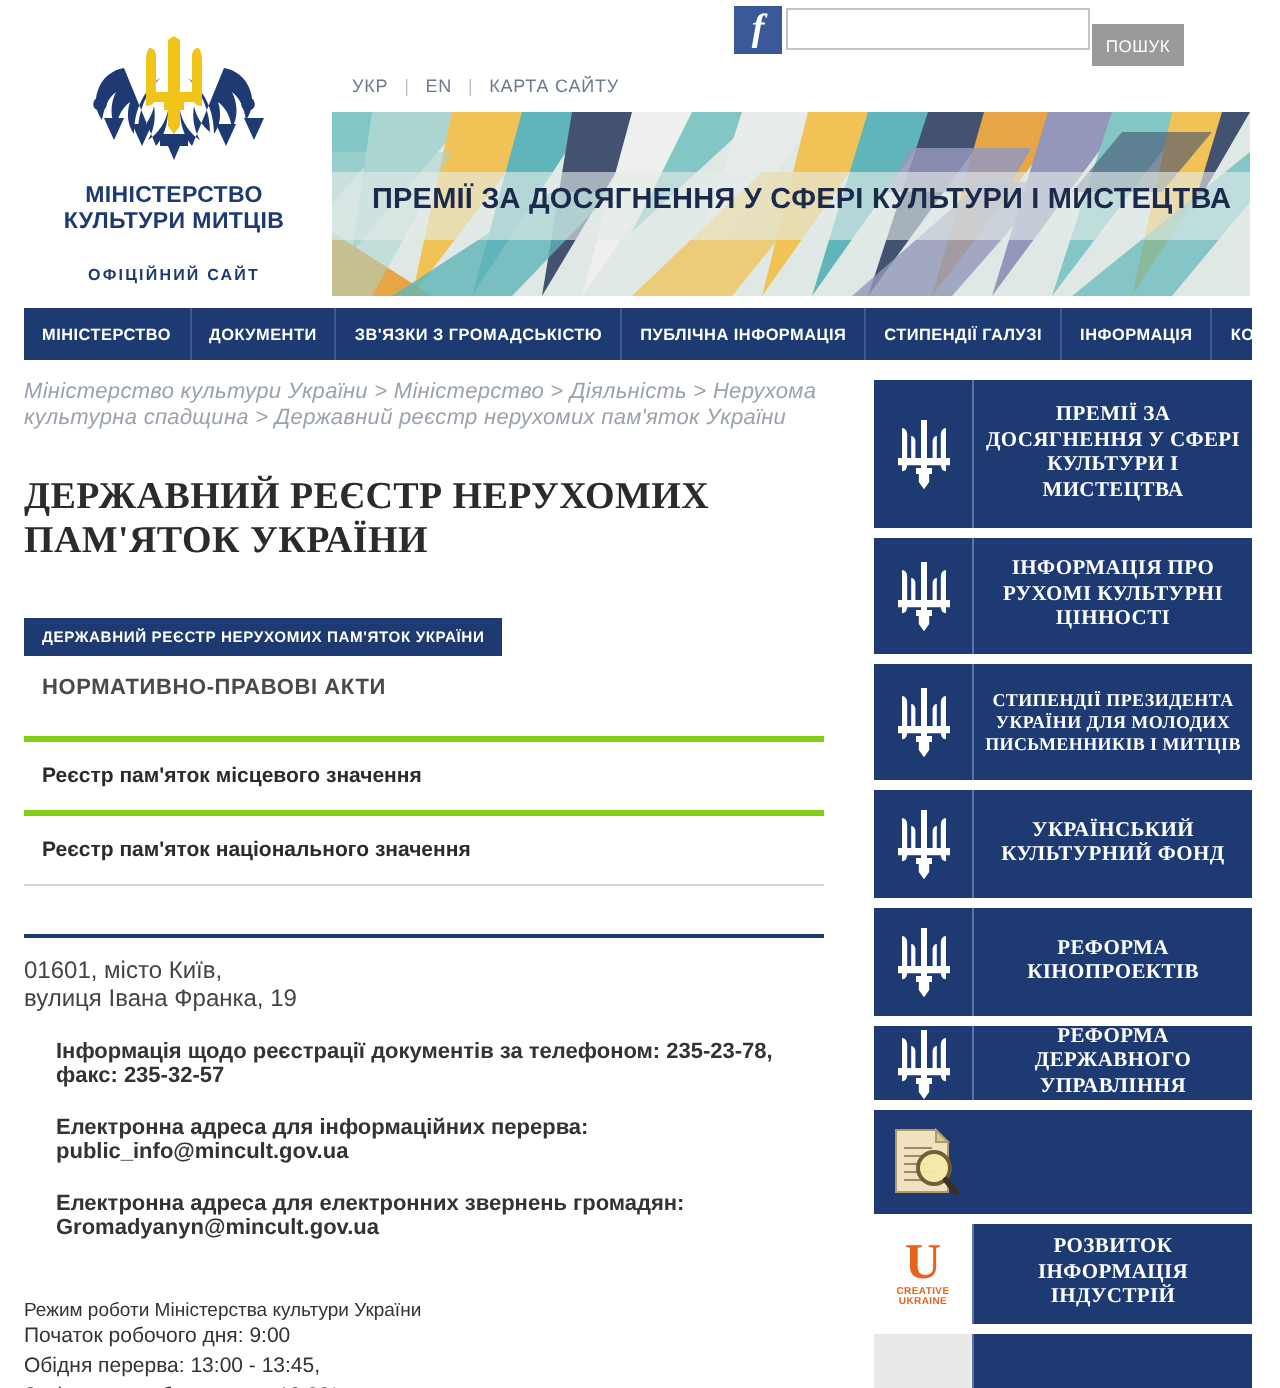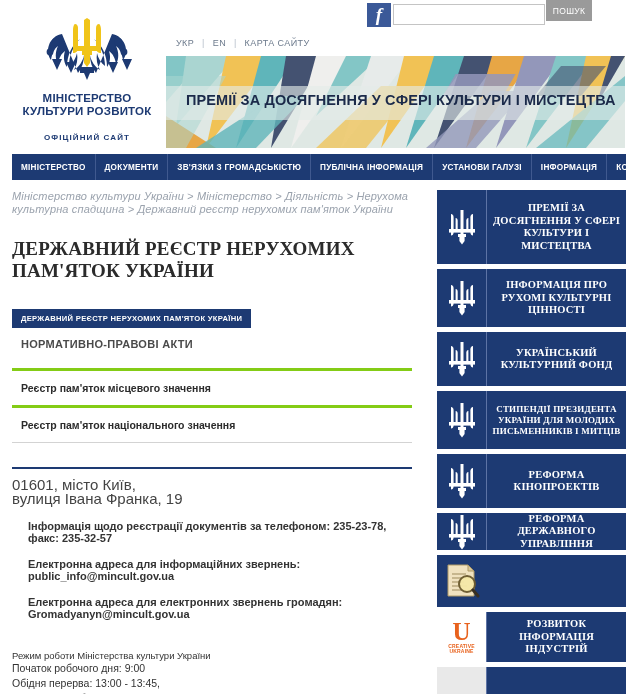--- a/index.html
+++ b/index.html
@@ -23,21 +23,21 @@
     font-size: 19px; font-weight: bold; font-style: italic;
     text-align: center; line-height: 24px;
   }
   .search-input {
     position: absolute; left: 393px; top: 4px; width: 152px; height: 21px;
     border: 1px solid #c4c4c4; background: #ffffff;
     font-family: "Liberation Sans", sans-serif; font-size: 10px;
     padding: 0 4px; color: #333;
   }
   .search-btn {
-    position: absolute; left: 546px; top: 0; width: 46px; height: 21px;
+    position: absolute; left: 546px; top: 12px; width: 46px; height: 21px;
     background: #9a9a9a; color: #ffffff; border: none;
     font-family: "Liberation Sans", sans-serif;
     font-size: 8.5px; letter-spacing: .3px;
     cursor: pointer; text-transform: uppercase;
   }
 
   
   .logo-block { position: absolute; left: 12px; top: 12px; width: 150px; text-align: center; }
   .logo-emblem { width: 110px; height: 78px; margin: 0 auto; display: block; }
   .logo-title {
@@ -104,21 +104,21 @@
   .reg-list { margin-top: 18px; }
   .reg-item {
     border-top: 3px solid #84cc16;
     padding: 11px 0 11px 9px;
     font-size: 10.5px; font-weight: bold; color: #2b2b2b;
     cursor: pointer;
   }
   .reg-list .reg-item:last-child { border-bottom: 1px solid #d3d3d3; }
 
   .info-rule { border-top: 2px solid #1d3a73; margin-top: 24px; }
-  .addr { margin-top: 9px; font-size: 15px; color: #444; line-height: 14px; }
+  .addr { margin-top: 9px; font-size: 12px; color: #444; line-height: 14px; }
   .info-line { margin-top: 14px; font-size: 11px; font-weight: bold; color: #333; margin-left: 16px; }
   .hours-title { margin-top: 30px; font-size: 9.5px; font-weight: normal; color: #333; }
   .hours { font-size: 10.5px; color: #333; line-height: 15px; }
 
   
   .sidebar { position: absolute; left: 437px; top: 190px; width: 189px; }
   .side-banner {
     position: relative; width: 189px; background: #1d3a73;
     margin-bottom: 5px; display: flex; align-items: center;
     cursor: pointer; overflow: hidden;
@@ -184,21 +184,21 @@
       <path d="M55 6l3 2v26h-6V8z"></path>
       <path d="M41 12c2 0 3 2 3 4v20c0 3-2 5-5 5V18c0-3 1-6 2-6z" transform="translate(2,0)"></path>
       <path d="M69 12c-2 0-3 2-3 4v20c0 3 2 5 5 5V18c0-3-1-6-2-6z" transform="translate(-2,0)"></path>
       <path d="M43 34h24v5H43z"></path>
       <path d="M50 39h10v4H50z"></path>
       <path d="M52 43h6v8l-3 4-3-4z"></path>
     </g>
   </svg>
   <div class="logo-title">
     <span>МІНІСТЕРСТВО</span><br>
-    <span>КУЛЬТУРИ РОЗВИТОК</span>
+    <span>КУЛЬТУРИ МИТЦІВ</span>
   </div>
   <div class="logo-sub">ОФІЦІЙНИЙ САЙТ</div>
 </div>
 
 <div class="langbar">
   <a href="#">УКР</a>
   <span class="sep">|</span>
   <a href="#">EN</a>
   <span class="sep">|</span>
   <a href="#">КАРТА САЙТУ</a>
@@ -236,21 +236,21 @@
     <rect x="0" y="30" width="459" height="34" fill="#e4ebe8" opacity="0.62"></rect>
   </svg>
   <div class="hero-text">ПРЕМІЇ ЗА ДОСЯГНЕННЯ У СФЕРІ КУЛЬТУРИ І МИСТЕЦТВА</div>
 </div>
 
 <div class="nav">
   <a class="nav-item" href="#">МІНІСТЕРСТВО</a>
   <a class="nav-item" href="#">ДОКУМЕНТИ</a>
   <a class="nav-item" href="#">ЗВ'ЯЗКИ З ГРОМАДСЬКІСТЮ</a>
   <a class="nav-item" href="#">ПУБЛІЧНА ІНФОРМАЦІЯ</a>
-  <a class="nav-item" href="#">УСТАНОВИ ГАЛУЗІ</a>
+  <a class="nav-item" href="#">СТИПЕНДІЇ ГАЛУЗІ</a>
   <a class="nav-item" href="#">ІНФОРМАЦІЯ</a>
   <a class="nav-item" href="#">КОНТАКТИ</a>
 </div>
 
 <div class="main">
 
   <div class="breadcrumb">Міністерство культури України &gt; Міністерство &gt; Діяльність &gt; Нерухома культурна спадщина &gt; Державний реєстр нерухомих пам'яток України</div>
 
   <h1 class="page-title">ДЕРЖАВНИЙ РЕЄСТР НЕРУХОМИХ ПАМ'ЯТОК УКРАЇНИ</h1>
 
@@ -263,21 +263,21 @@
   </div>
 
   <div class="info-rule"></div>
 
   <div class="addr">
     <span>01601, місто Київ,</span><br>
     <span>вулиця Івана Франка, 19</span>
   </div>
 
   <div class="info-line">Інформація щодо реєстрації документів за телефоном: 235-23-78, факс: 235-32-57</div>
-  <div class="info-line">Електронна адреса для інформаційних звернень: public_info@mincult.gov.ua</div>
+  <div class="info-line">Електронна адреса для інформаційних перерва: public_info@mincult.gov.ua</div>
   <div class="info-line">Електронна адреса для електронних звернень громадян: Gromadyanyn@mincult.gov.ua</div>
 
   <div class="hours-title">Режим роботи Міністерства культури України</div>
   <div class="hours">
     <span>Початок робочого дня: 9:00</span><br>
     <span>Обідня перерва: 13:00 - 13:45,</span><br>
     <span>Закінчення робочого дня: 18:00*</span>
   </div>
 
   
@@ -316,54 +316,54 @@
         <path d="M21.4 10c-1.3 0-2.1 1.3-2.1 2.8V24h2.1z"></path>
         <path d="M2 21h26v3.6H2z"></path>
         <path d="M11 26h8v3h-8z"></path>
         <path d="M12.4 29h5.2v4l-2.6 3.6-2.6-3.6z"></path>
       </g>
         </svg>
     </div>
     <div class="side-label">ІНФОРМАЦІЯ ПРО РУХОМІ КУЛЬТУРНІ ЦІННОСТІ</div>
   </div>
 
+  <div class="side-banner" style="height:58px">
+    <div class="side-emblem">
+      <svg width="30" height="38" viewBox="0 0 30 38">
+          <g fill="#ffffff">
+        <path d="M13.5 2h3v30h-3z"></path>
+        <path d="M4 6c1.6 0 2.6 1.6 2.6 3.4V24c0 2.4-1 3.6-2.6 3.6V6z"></path>
+        <path d="M26 6c-1.6 0-2.6 1.6-2.6 3.4V24c0 2.4 1 3.6 2.6 3.6V6z"></path>
+        <path d="M8.6 10c1.3 0 2.1 1.3 2.1 2.8V24h-2.1z"></path>
+        <path d="M21.4 10c-1.3 0-2.1 1.3-2.1 2.8V24h2.1z"></path>
+        <path d="M2 21h26v3.6H2z"></path>
+        <path d="M11 26h8v3h-8z"></path>
+        <path d="M12.4 29h5.2v4l-2.6 3.6-2.6-3.6z"></path>
+      </g>
+        </svg>
+    </div>
+    <div class="side-label small">СТИПЕНДІЇ ПРЕЗИДЕНТА УКРАЇНИ ДЛЯ МОЛОДИХ ПИСЬМЕННИКІВ І МИТЦІВ</div>
+  </div>
+
   <div class="side-banner" style="height:54px">
     <div class="side-emblem">
       <svg width="30" height="38" viewBox="0 0 30 38">
           <g fill="#ffffff">
         <path d="M13.5 2h3v30h-3z"></path>
         <path d="M4 6c1.6 0 2.6 1.6 2.6 3.4V24c0 2.4-1 3.6-2.6 3.6V6z"></path>
         <path d="M26 6c-1.6 0-2.6 1.6-2.6 3.4V24c0 2.4 1 3.6 2.6 3.6V6z"></path>
         <path d="M8.6 10c1.3 0 2.1 1.3 2.1 2.8V24h-2.1z"></path>
         <path d="M21.4 10c-1.3 0-2.1 1.3-2.1 2.8V24h2.1z"></path>
         <path d="M2 21h26v3.6H2z"></path>
         <path d="M11 26h8v3h-8z"></path>
         <path d="M12.4 29h5.2v4l-2.6 3.6-2.6-3.6z"></path>
       </g>
         </svg>
     </div>
     <div class="side-label">УКРАЇНСЬКИЙ КУЛЬТУРНИЙ ФОНД</div>
-  </div>
-
-  <div class="side-banner" style="height:58px">
-    <div class="side-emblem">
-      <svg width="30" height="38" viewBox="0 0 30 38">
-          <g fill="#ffffff">
-        <path d="M13.5 2h3v30h-3z"></path>
-        <path d="M4 6c1.6 0 2.6 1.6 2.6 3.4V24c0 2.4-1 3.6-2.6 3.6V6z"></path>
-        <path d="M26 6c-1.6 0-2.6 1.6-2.6 3.4V24c0 2.4 1 3.6 2.6 3.6V6z"></path>
-        <path d="M8.6 10c1.3 0 2.1 1.3 2.1 2.8V24h-2.1z"></path>
-        <path d="M21.4 10c-1.3 0-2.1 1.3-2.1 2.8V24h2.1z"></path>
-        <path d="M2 21h26v3.6H2z"></path>
-        <path d="M11 26h8v3h-8z"></path>
-        <path d="M12.4 29h5.2v4l-2.6 3.6-2.6-3.6z"></path>
-      </g>
-        </svg>
-    </div>
-    <div class="side-label small">СТИПЕНДІЇ ПРЕЗИДЕНТА УКРАЇНИ ДЛЯ МОЛОДИХ ПИСЬМЕННИКІВ І МИТЦІВ</div>
   </div>
 
   <div class="side-banner" style="height:54px">
     <div class="side-emblem">
       <svg width="30" height="38" viewBox="0 0 30 38">
           <g fill="#ffffff">
         <path d="M13.5 2h3v30h-3z"></path>
         <path d="M4 6c1.6 0 2.6 1.6 2.6 3.4V24c0 2.4-1 3.6-2.6 3.6V6z"></path>
         <path d="M26 6c-1.6 0-2.6 1.6-2.6 3.4V24c0 2.4 1 3.6 2.6 3.6V6z"></path>
         <path d="M8.6 10c1.3 0 2.1 1.3 2.1 2.8V24h-2.1z"></path>

